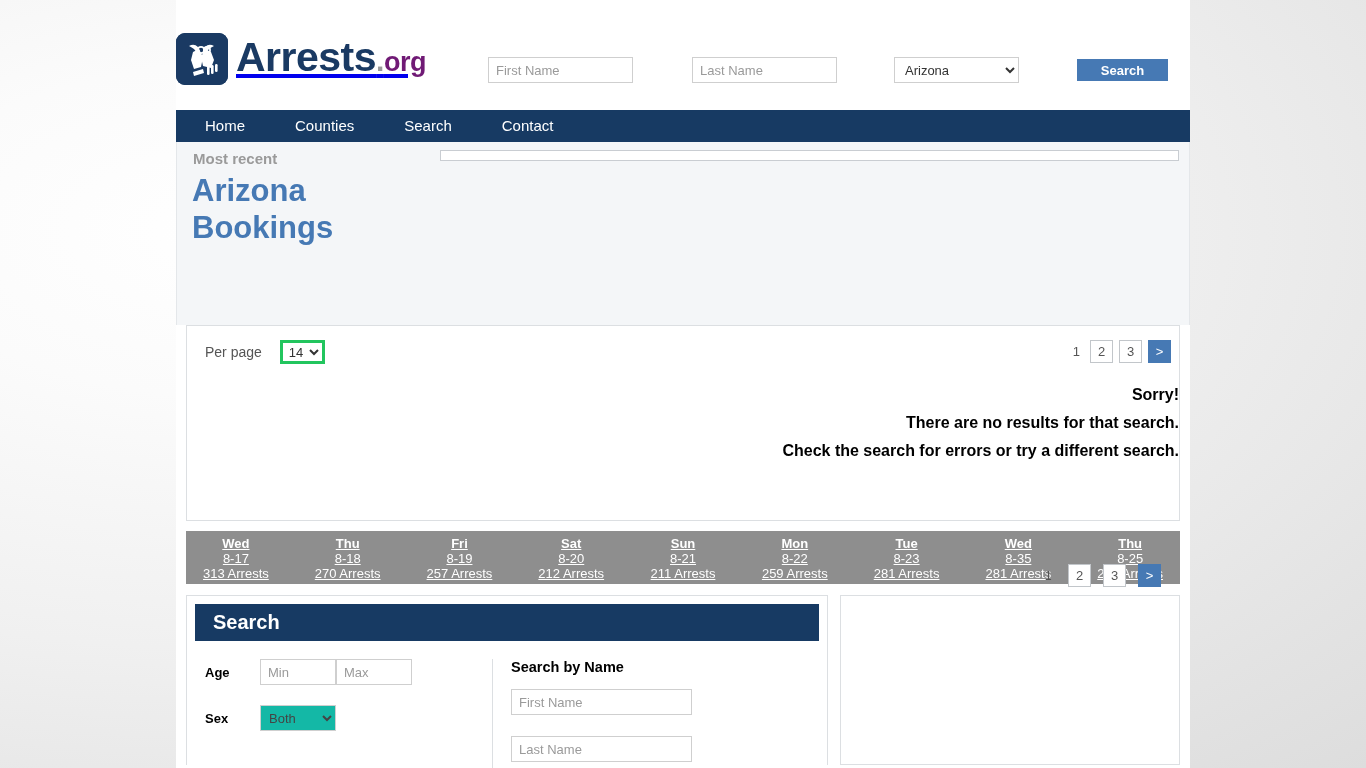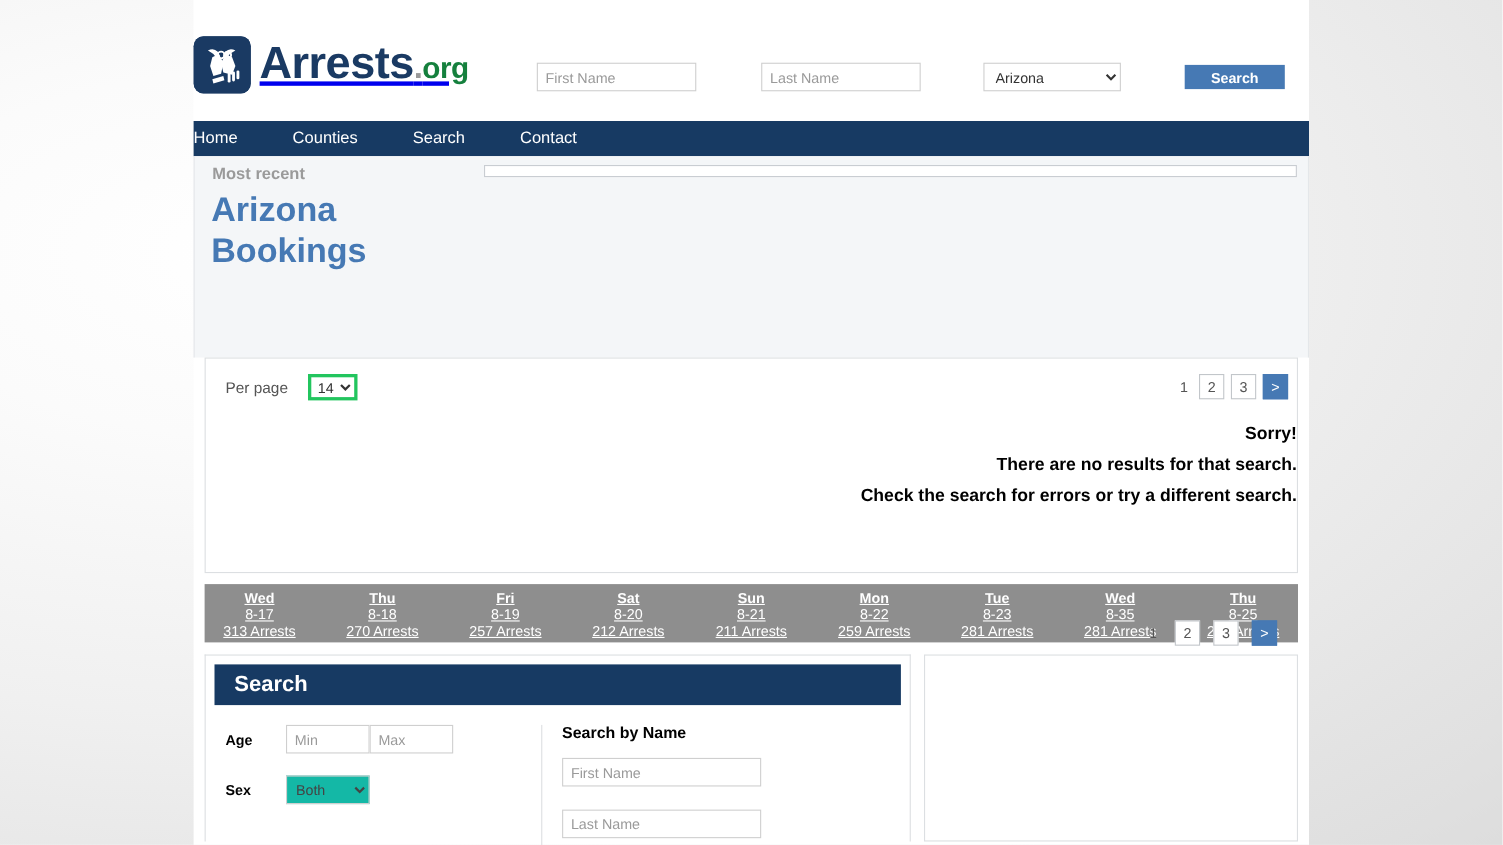--- a/index.html
+++ b/index.html
@@ -45,21 +45,21 @@
     font-weight: bold;
     color: #1a3a63;
     letter-spacing: -0.5px;
     line-height: 44px;
   }
   .logo-dot {
     color: #9a9a9a;
     font-size: 30px;
   }
   .logo-org {
-    color: #15803d;
+    color: #701a75;
     font-size: 27px;
     font-weight: bold;
   }
 
   .hdr-input {
     position: absolute;
     top: 57px;
     height: 26px;
     border: 1px solid #cfcfcf;
     background: #fff;
@@ -97,20 +97,21 @@
     font-family: "Liberation Sans", sans-serif;
     cursor: pointer;
   }
 
   
   .nav {
     height: 32px;
     background: #173a63;
     display: flex;
     align-items: center;
+    padding-left: 29px;
   }
   .nav a {
     color: #ffffff;
     font-size: 15px;
     text-decoration: none;
     margin-right: 50px;
     line-height: 32px;
   }
 
   

